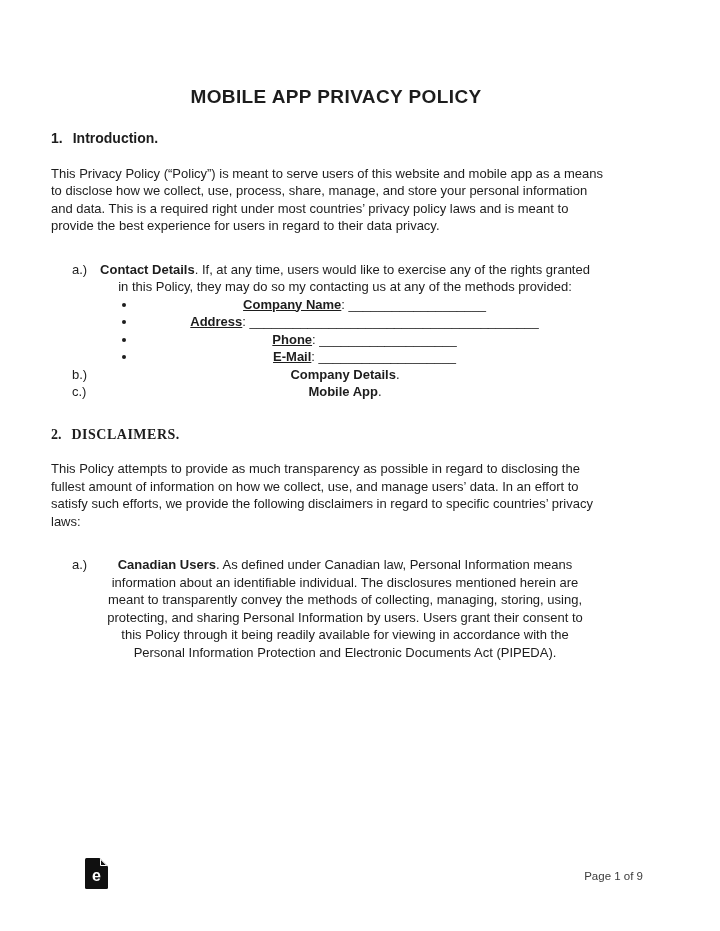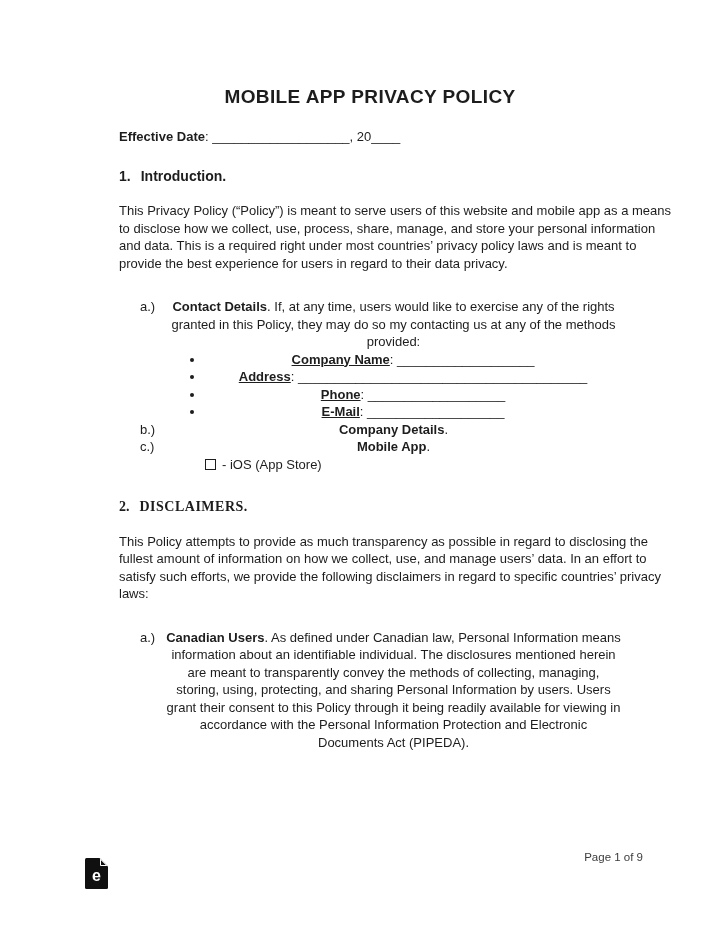--- a/index.html
+++ b/index.html
@@ -1,21 +1,21 @@
 <!DOCTYPE html>
 <html><head>
 <meta charset="utf-8">
 <style>
   html, body { margin: 0; padding: 0; background: #ffffff; }
   .page {
     position: relative;
     width: 706px;
     height: 931px;
     box-sizing: border-box;
-    padding: 86px 85px 0 119px;
+    padding: 86px 85px 0 51px;
     background: #ffffff;
     font-family: "Liberation Sans", sans-serif;
     font-size: 13px;
     line-height: 17.5px;
     color: #1d1d1d;
     overflow: hidden;
   }
   .doc-title {
     font-size: 19px;
     font-weight: bold;
@@ -55,35 +55,32 @@
     width: 9px;
     height: 9px;
     border: 1.5px solid #1d1d1d;
     margin-right: 6px;
     flex-shrink: 0;
   }
   .footer-logo { position: absolute; left: 85px; top: 858px; }
   .page-num {
     position: absolute;
     right: 63px;
-    top: 849px;
+    top: 868px;
     font-size: 11.5px;
     color: #3c3c3c;
   }
 </style>
 </head>
 <body>
 
 <div class="page">
 
   <div class="doc-title">MOBILE APP PRIVACY POLICY</div>
 
-  <div class="effective-line">
-    <span class="b">Effective Date</span><span>: </span><span>___________________</span><span>, 20</span><span>____</span>
-  </div>
 
   <div class="sec-heading">
     <span class="num">1.</span><span class="word">Introduction</span><span>.</span>
   </div>
 
   <div class="para">This Privacy Policy (“Policy”) is meant to serve users of this website and mobile app as a means to disclose how we collect, use, process, share, manage, and store your personal information and data. This is a required right under most countries’ privacy policy laws and is meant to provide the best experience for users in regard to their data privacy.</div>
 
   <div class="subitems">
 
     <div class="subitem">
@@ -103,24 +100,20 @@
       <span class="marker">b.)</span>
       <div class="content">
         <span class="b">Company Details</span><span>.</span>
       </div>
     </div>
 
     <div class="subitem">
       <span class="marker">c.)</span>
       <div class="content">
         <span class="b">Mobile App</span><span>.</span>
-        <div class="checkline">
-          <span class="cb"></span>
-            <span>- iOS (App Store)</span>
-        </div>
       </div>
     </div>
 
   </div>
 
   <div class="sec-heading caps" style="margin-top: 25px; font-family: Liberation Serif, serif;">
     <span class="num">2.</span><span class="word">DISCLAIMERS</span><span>.</span>
   </div>
 
   <div class="para">This Policy attempts to provide as much transparency as possible in regard to disclosing the fullest amount of information on how we collect, use, and manage users’ data. In an effort to satisfy such efforts, we provide the following disclaimers in regard to specific countries’ privacy laws:</div>

